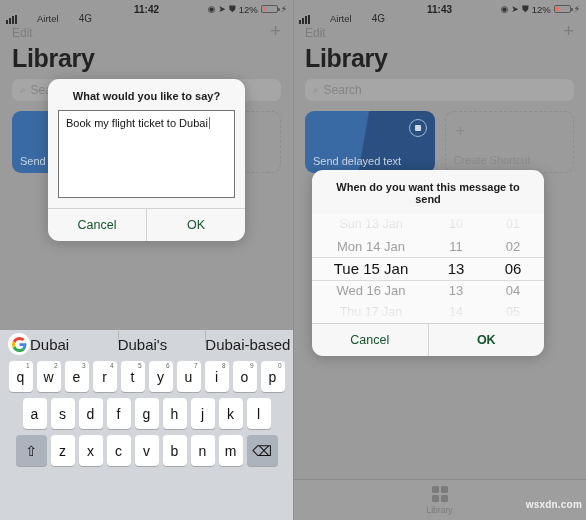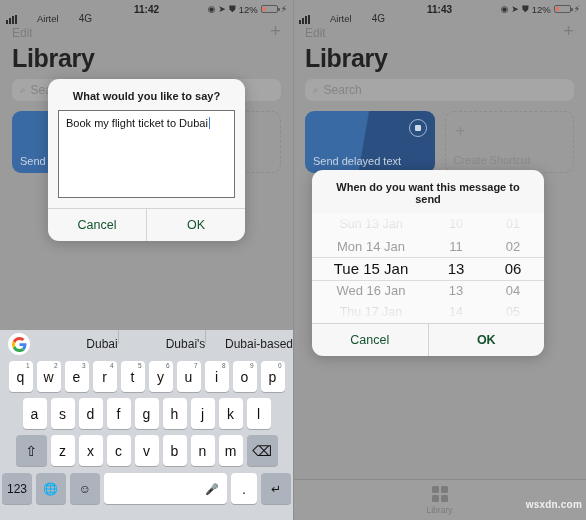--- a/index.html
+++ b/index.html
@@ -133,21 +133,21 @@
   .keyboard{
     position:absolute;left:0;bottom:0;width:293px;height:190px;background:#d2d5da;
     z-index:30;
   }
   .sugg{height:28px;display:flex;align-items:center;background:#d2d5da;}
   .g-logo{
     width:22px;height:22px;border-radius:50%;background:#fff;margin-left:8px;
     display:flex;align-items:center;justify-content:center;font-size:13px;font-weight:bold;
     position:relative;overflow:hidden;
   }
-  .sugg-item{flex:1;text-align:right;font-size:12px;color:#1d1d1d;position:relative;}
+  .sugg-item{flex:1;text-align:left;font-size:15px;color:#1d1d1d;position:relative;}
   .sugg-item + .sugg-item:before{
     content:"";position:absolute;left:0;top:-7px;height:14px;width:1px;background:#b4b7bc;
   }
   .krow{display:flex;justify-content:center;gap:4px;padding:3px 2px;}
   .key{
     width:24px;height:31px;background:#fff;border-radius:4px;
     display:flex;align-items:center;justify-content:center;
     font-size:14px;color:#111;box-shadow:0 1px 0 rgba(0,0,0,.22);position:relative;
   }
   .key .num{position:absolute;top:1px;right:3px;font-size:6.5px;color:#666;}
@@ -306,31 +306,20 @@
         <div class="key">z</div>
         <div class="key">x</div>
         <div class="key">c</div>
         <div class="key">v</div>
         <div class="key">b</div>
         <div class="key">n</div>
         <div class="key">m</div>
         <div class="key wide">⌫</div>
       </div>
 
-      <div class="krow r5">
-        <div class="key fn">123</div>
-        <div class="key fn">🌐</div>
-        <div class="key fn">☺</div>
-        <div class="sp-wrap">
-          <div class="key space"></div>
-          <span class="key mic" style="background:transparent;box-shadow:none;width:auto;height:auto;">🎤</span>
-        </div>
-        <div class="key dot">.</div>
-        <div class="key fn">↵</div>
-      </div>
     </div>
   </div>
 
   <div class="pane pane-right">
     <div class="app">
 
       <div class="statusbar">
         <div class="sb-left">
           <span class="bars">
               <i></i>

